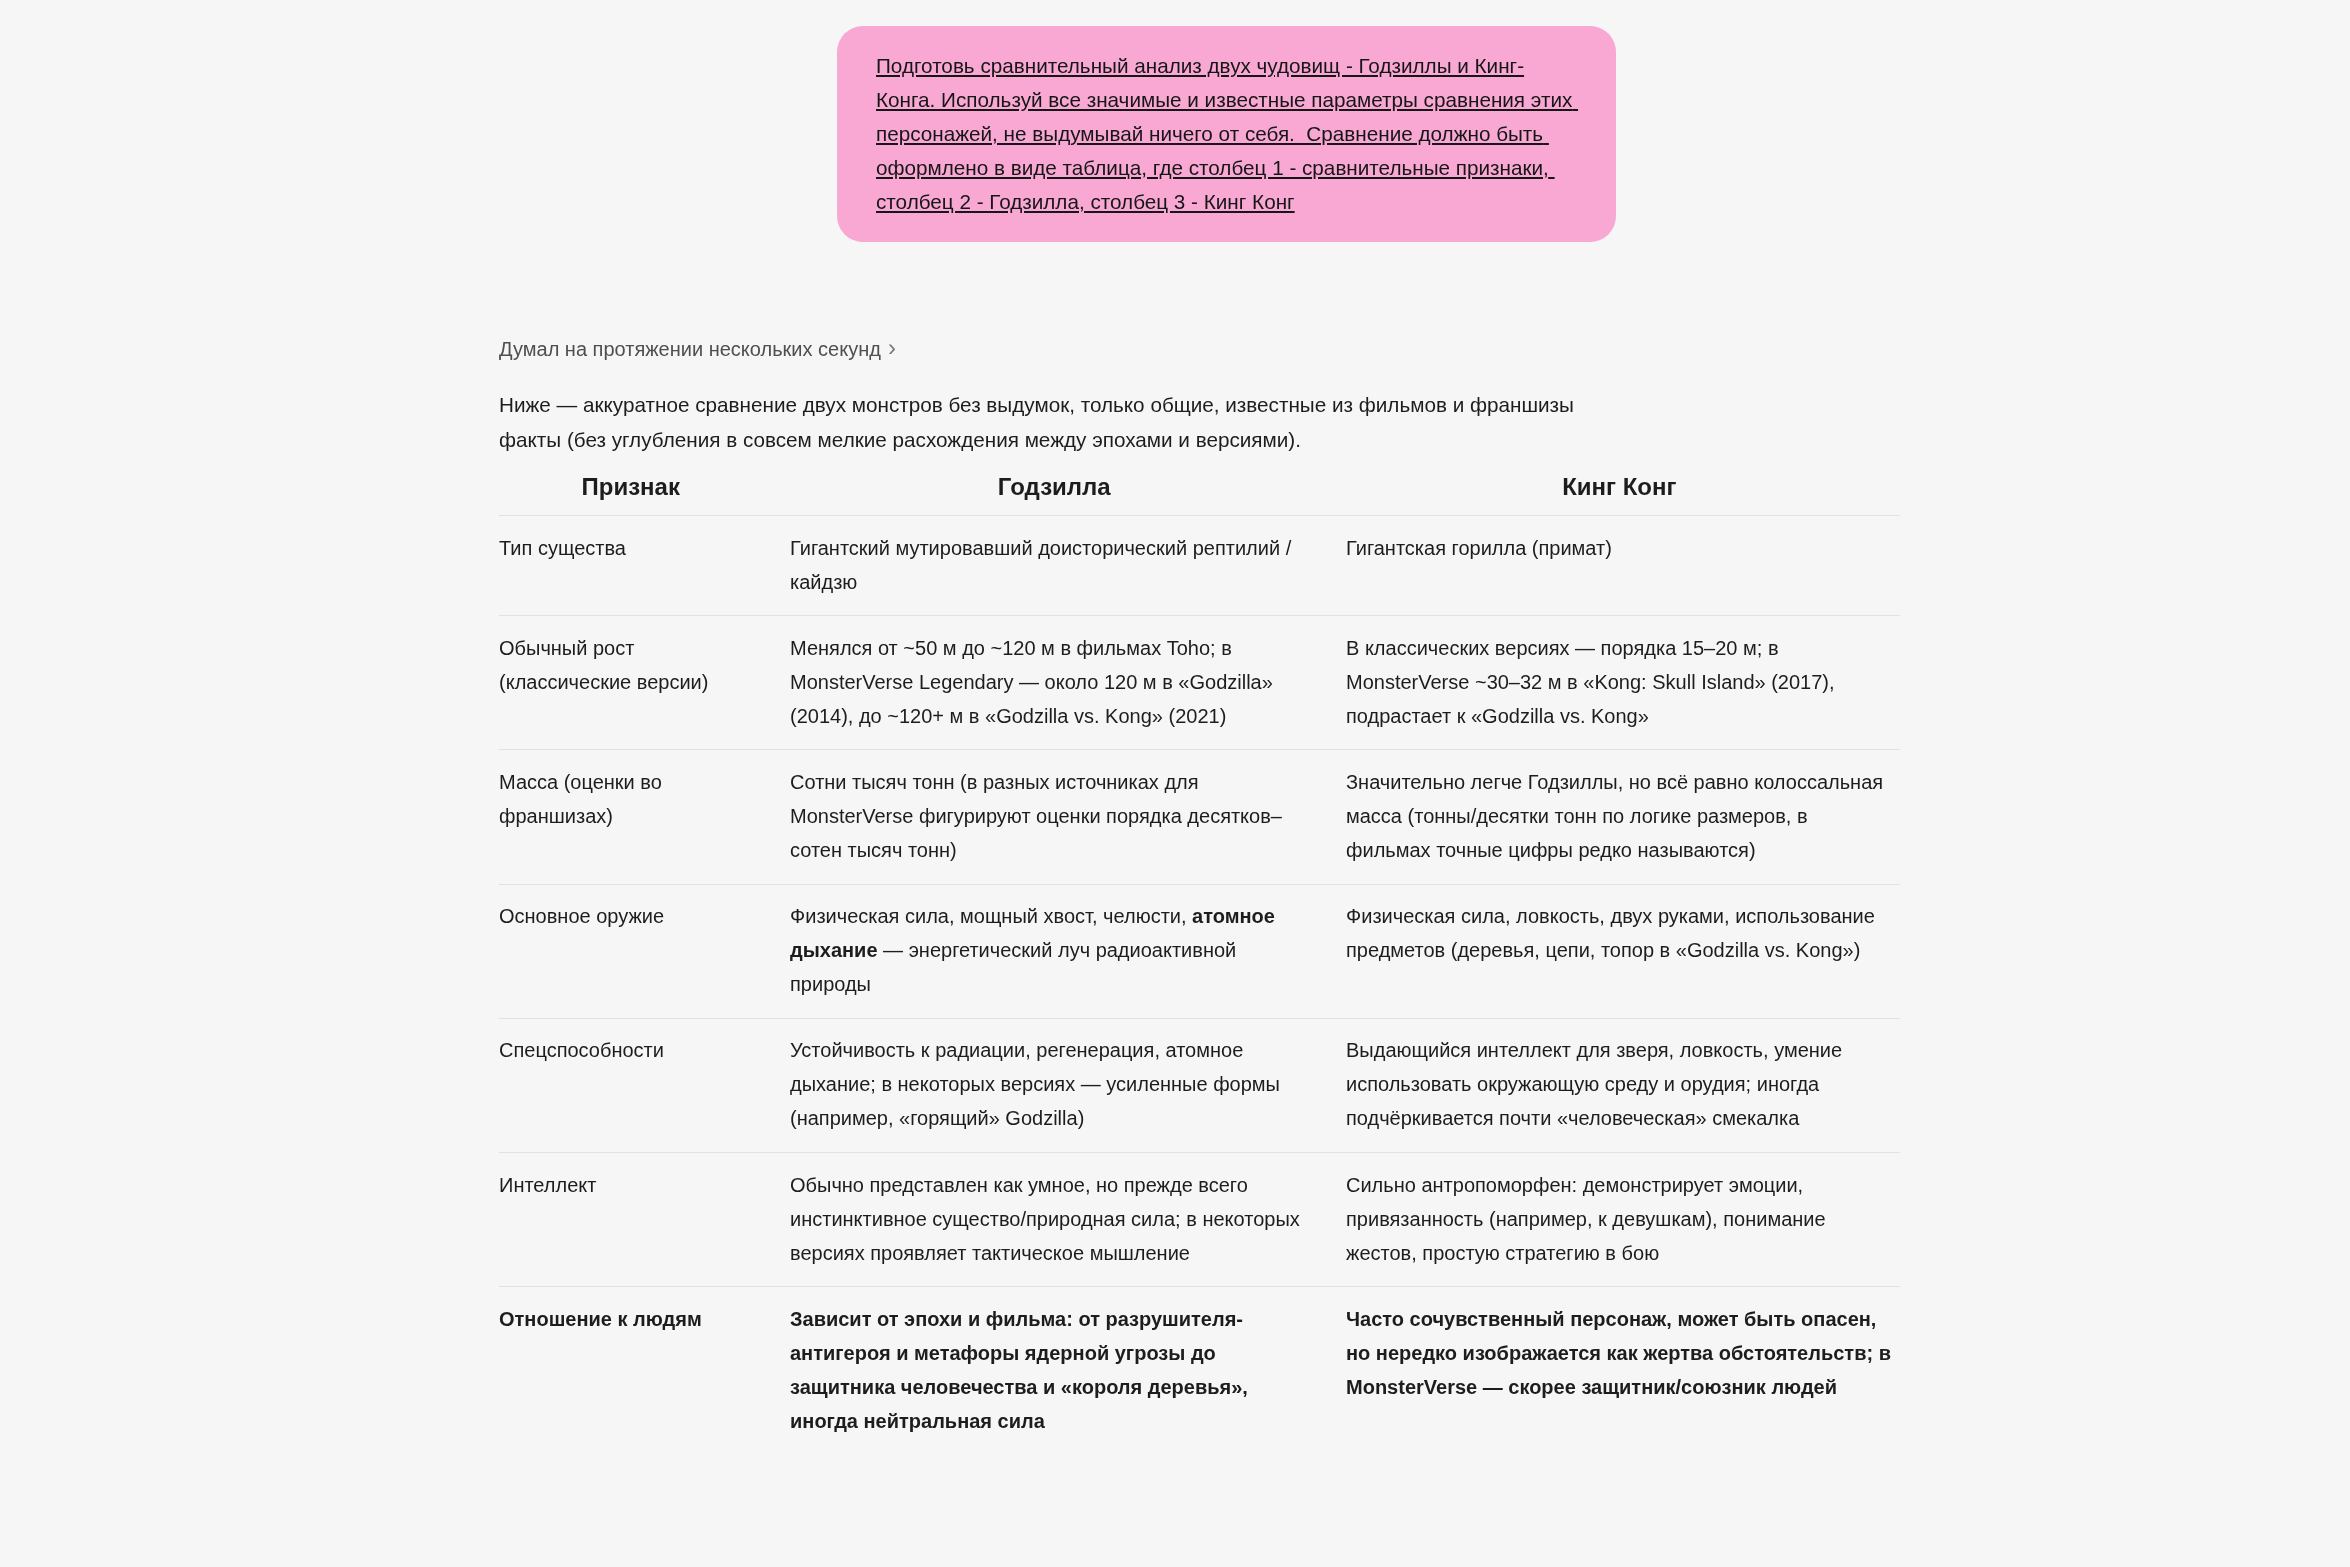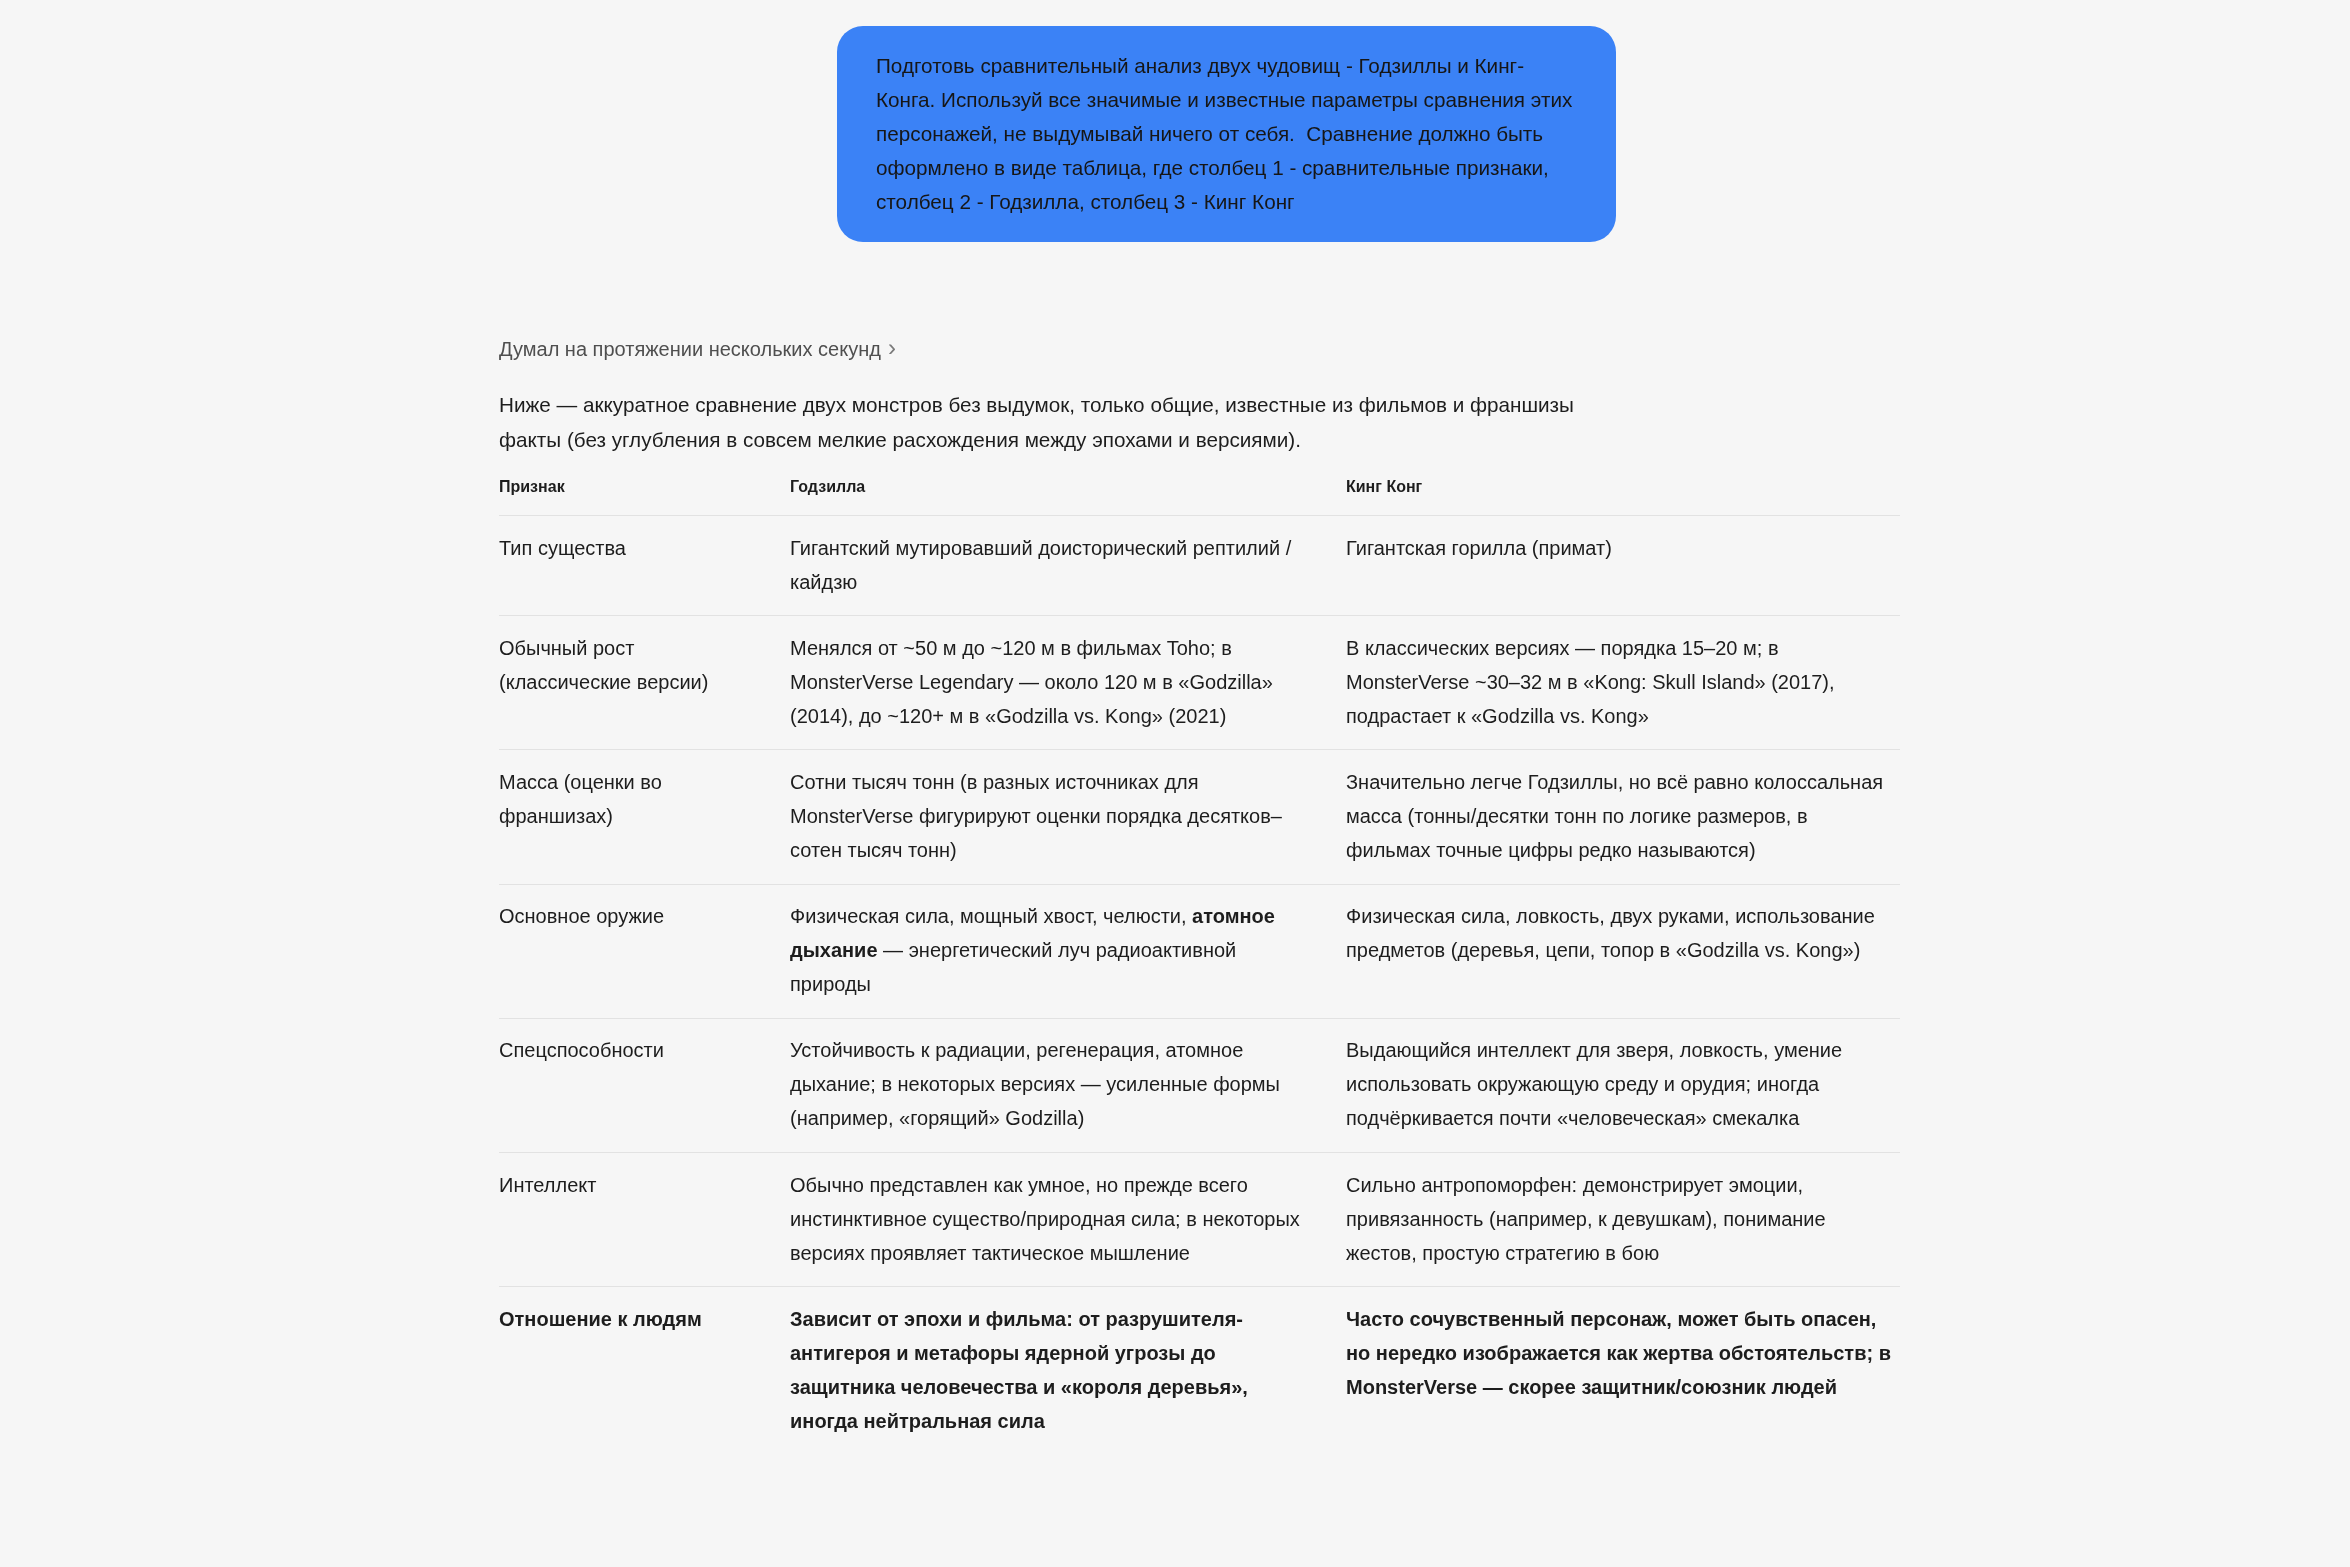--- a/index.html
+++ b/index.html
@@ -9,26 +9,27 @@
     background: #f6f6f6;
     font-family: "Liberation Sans", sans-serif;
     color: #1d1d1d;
   }
   .page { position: relative; width: 2351px; height: 1568px; }
 
   .user-bubble {
     position: absolute;
     left: 837px; top: 26px;
     width: 779px;
-    background: #3b82f6;
+    background: #f9a8d4;
     border-radius: 26px;
     padding: 23px 39px;
     font-size: 20.7px;
     line-height: 34px;
     color: #161616;
+    text-decoration: underline;
   }
   .user-bubble .msg { white-space: pre-wrap; }
 
   .thought-row {
     position: absolute;
     left: 499px; top: 336px;
     font-size: 20px;
     line-height: 27.5px;
     color: #4f4f4f;
     cursor: pointer;
@@ -60,23 +61,23 @@
     border-collapse: collapse;
     table-layout: fixed;
     font-size: 20px;
     line-height: 34px;
     color: #1d1d1d;
   }
   table.cmp col.c1 { width: 291px; }
   table.cmp col.c2 { width: 556px; }
   table.cmp col.c3 { width: 554px; }
   table.cmp th {
-    text-align: left;
+    text-align: center;
     font-weight: 700;
-    font-size: 16px;
+    font-size: 24px;
     padding: 0 27.5px 11px 0;
     border-bottom: 1.8px solid #e2e2e2;
     vertical-align: bottom;
   }
   table.cmp td {
     vertical-align: top;
     padding: 14.7px 27.5px 16.5px 0;
     border-bottom: 1.8px solid #e2e2e2;
   }
   table.cmp td:last-child, table.cmp th:last-child { padding-right: 7.3px; }

